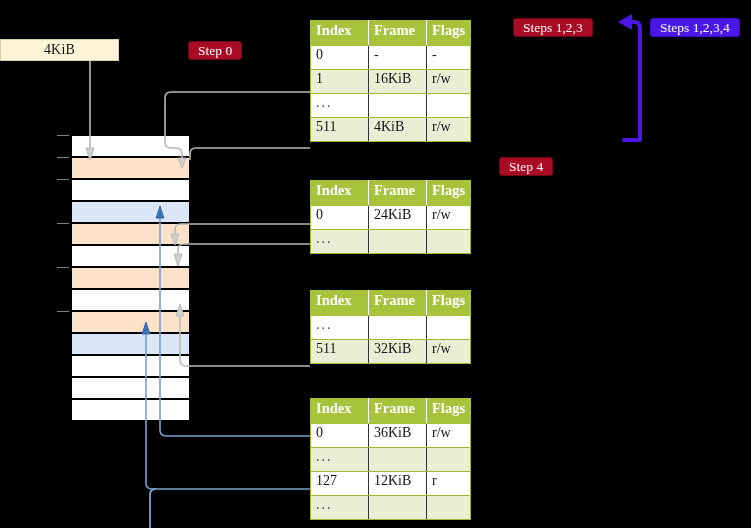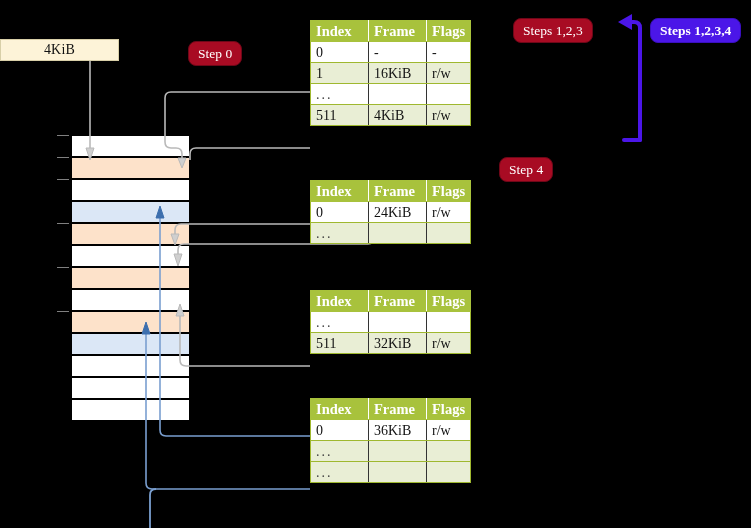--- a/index.html
+++ b/index.html
@@ -36,39 +36,38 @@
     display: flex;
     align-items: center;
     justify-content: center;
     font-size: 14px;
     color: #111111;
     letter-spacing: 0.2px;
   }
 
   
   .badge {
-    height: 25px;
+    height: 19px;
     box-sizing: border-box;
     display: flex;
     align-items: center;
     justify-content: center;
     font-size: 13.5px;
     color: #ffffff;
     padding: 0 9px;
-    border-radius: 8px;
+    border-radius: 3px;
     white-space: nowrap;
   }
   .badge-red {
     background: #a80b23;
     border: 1px solid #6e0718;
   }
   .badge-blue {
     background: #4b16e8;
     border: 1px solid #3a0fbf;
-    font-weight: bold;
   }
   #badge-step0 { left: 188px; top: 41px; justify-content: center; }
   #badge-step4 { left: 499px; top: 157px; }
   #badge-steps123 { left: 513px; top: 18px; }
   #badge-steps1234 { left: 650px; top: 18px; }
 
   
   .memgrid {
     left: 71px;
     top: 135px;
@@ -100,21 +99,21 @@
   .ptable {
     position: absolute;
     border-collapse: collapse;
     border: 1px solid #9fb82f;
     font-size: 14px;
     color: #111111;
     background: #ffffff;
   }
   .ptable td, .ptable th {
     border: 1px solid #9fb82f;
-    padding: 1px 5px 0 5px;
+    padding: 1px 5px 6px 5px;
     text-align: left;
     font-weight: normal;
     height: 21px;
     box-sizing: border-box;
     vertical-align: middle;
   }
   .ptable th {
     background: #a8c23c;
     color: #ffffff;
     font-weight: bold;
@@ -325,20 +324,25 @@
         <tr>
           <td class="col-index">0</td>
           <td class="col-frame">36KiB</td>
           <td class="col-flags">r/w</td>
         </tr>
         <tr class="alt">
           <td class="col-index"><span class="dots">...</span></td>
           <td class="col-frame"></td>
           <td class="col-flags"></td>
         </tr>
+        <tr>
+          <td class="col-index">127</td>
+          <td class="col-frame">12KiB</td>
+          <td class="col-flags">r</td>
+        </tr>
         <tr class="alt">
           <td class="col-index"><span class="dots">...</span></td>
           <td class="col-frame"></td>
           <td class="col-flags"></td>
         </tr>
       </tbody>
   </table>
 
 </div>
 

